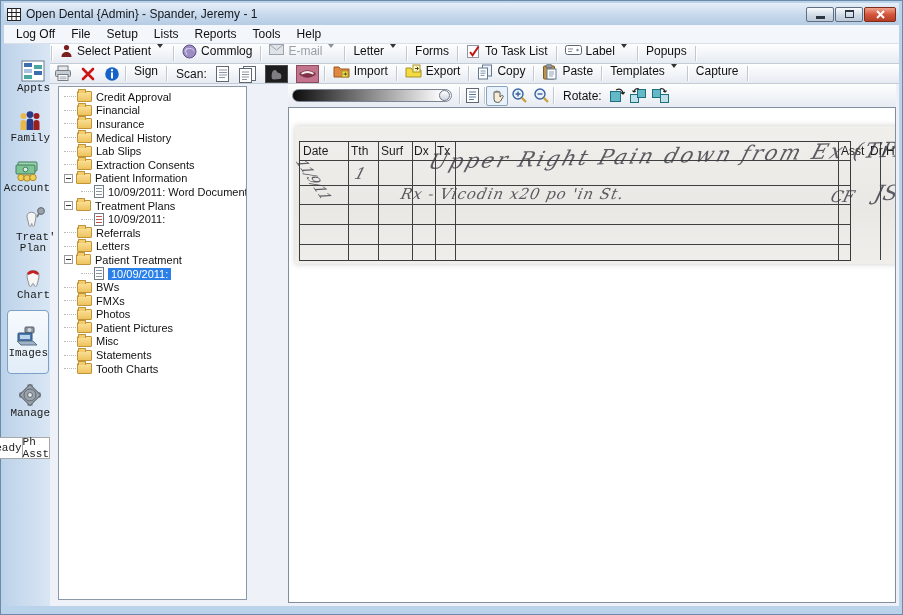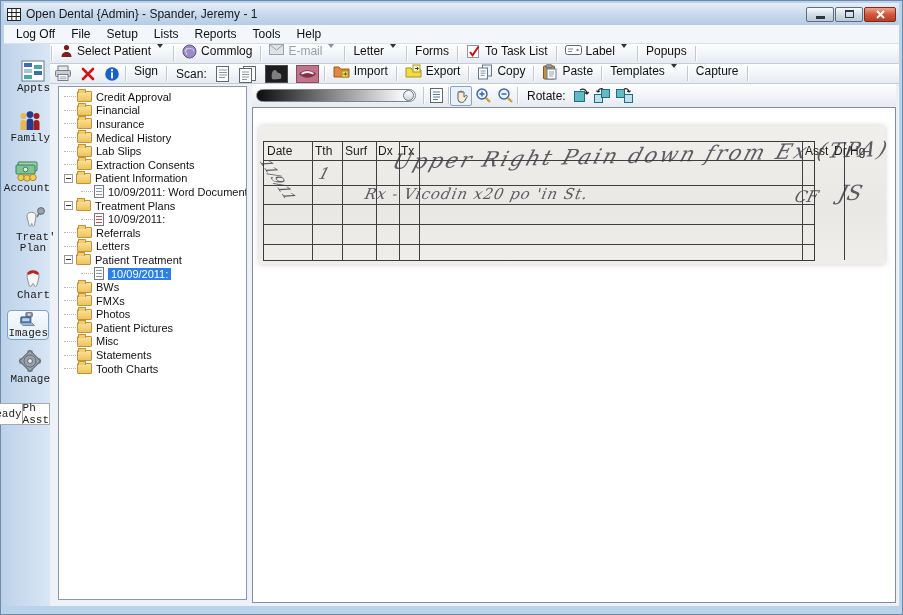--- a/index.html
+++ b/index.html
@@ -30,29 +30,29 @@
   .toolbar { display:flex; align-items:center; background:linear-gradient(#fefefe,#e6ebf2); border-bottom:1px solid #c4ccd7; }
   .t1 { height:20px; }
   .t2 { height:20px; }
   .tb-btn { display:flex; align-items:flex-start; gap:4px; padding:0 7px; height:100%; font-size:12px; color:#111; white-space:nowrap; }
   .tb-btn.disabled { color:#9aa0a8; }
   .tb-label { padding:0 4px 0 8px; font-size:12px; color:#111; }
   .tb-sep { width:1px; height:78%; background:#c2c8d2; box-shadow:1px 0 0 rgba(255,255,255,.9); margin:0 1px; }
   .caret { width:0; height:0; border-left:3.5px solid transparent; border-right:3.5px solid transparent; border-top:4px solid #333; margin:0 2px; }
   .icbtn { display:flex; align-items:center; justify-content:center; padding:0 4px; height:100%; }
 
-  .contentrow { flex:1; display:flex; min-height:0; }
+  .contentrow { flex:1; display:flex; min-height:0;gap:36px; }
   .treepanel { width:189px; margin:2px 0 6px 8px; background:#fff; border:1px solid #8a98a8; overflow:hidden; padding-top:3px; }
   .maincol { flex:1; display:flex; flex-direction:column; margin:0 3px 3px 5px; min-width:0;border-radius:13px; }
   .t3 { height:23px; border-bottom:0; }
   .mainpanel { flex:1; background:#fff; border:1px solid #828e9c; position:relative; overflow:hidden; }
 
   
   .mod { height:50px; display:flex; flex-direction:column; align-items:center; justify-content:center; gap:1px; font-size:11px; color:#1a1a1a; text-align:center; line-height:11px; }
-  .mod.sel { background:linear-gradient(#f6fafd,#e2edf8); border:1px solid #7ba1ca; border-radius:4px; margin:2px 1px; height:30px; }
+  .mod.sel { background:linear-gradient(#f6fafd,#e2edf8); border:1px solid #7ba1ca; border-radius:4px; margin:2px 1px; height:64px; }
   .ops { margin-top:12px; display:flex; flex-direction:row; }
   .opcell { height:22px; margin-top:-1px; background:#fff; border:1px solid #a8a8a8; border-left:none; display:flex; align-items:center; justify-content:center; font-size:11px; color:#222; }
 
   
   .ti { display:flex; align-items:center; height:13.6px; white-space:nowrap; font-size:11px; color:#111; padding-left:5px; }
   .ti.child { padding-left:22px; }
   .exp { width:9px; height:9px; border:1px solid #9a9a9a; background:#fff; position:relative; flex:none; margin-right:3px; }
   .exp::after { content:""; position:absolute; left:1px; right:1px; top:3px; height:1px; background:#333; }
   .stub { width:12px; border-top:1px dotted #b9b9b9; flex:none; margin-right:1px; }
   .fold { width:15px; height:11px; background:linear-gradient(#fbe198,#eec35e); border:1px solid #c09437; border-radius:1px; position:relative; flex:none; margin-right:4px; }

